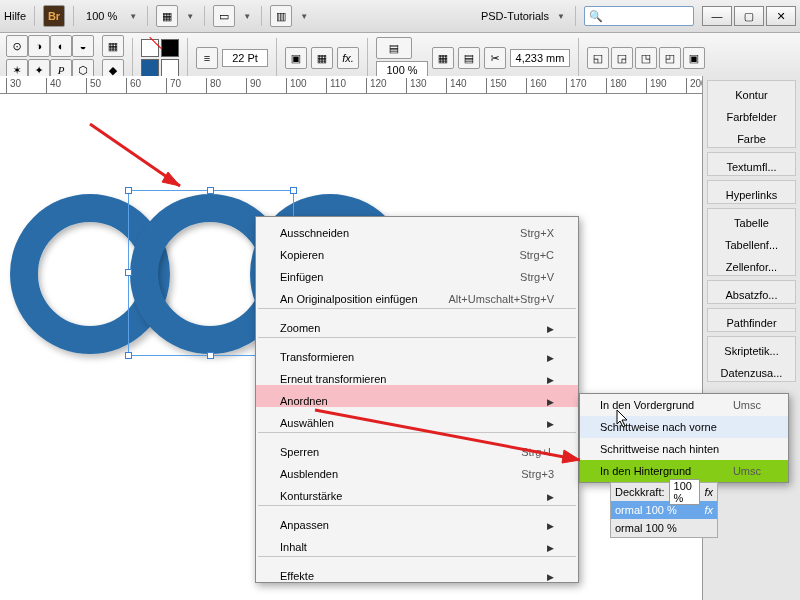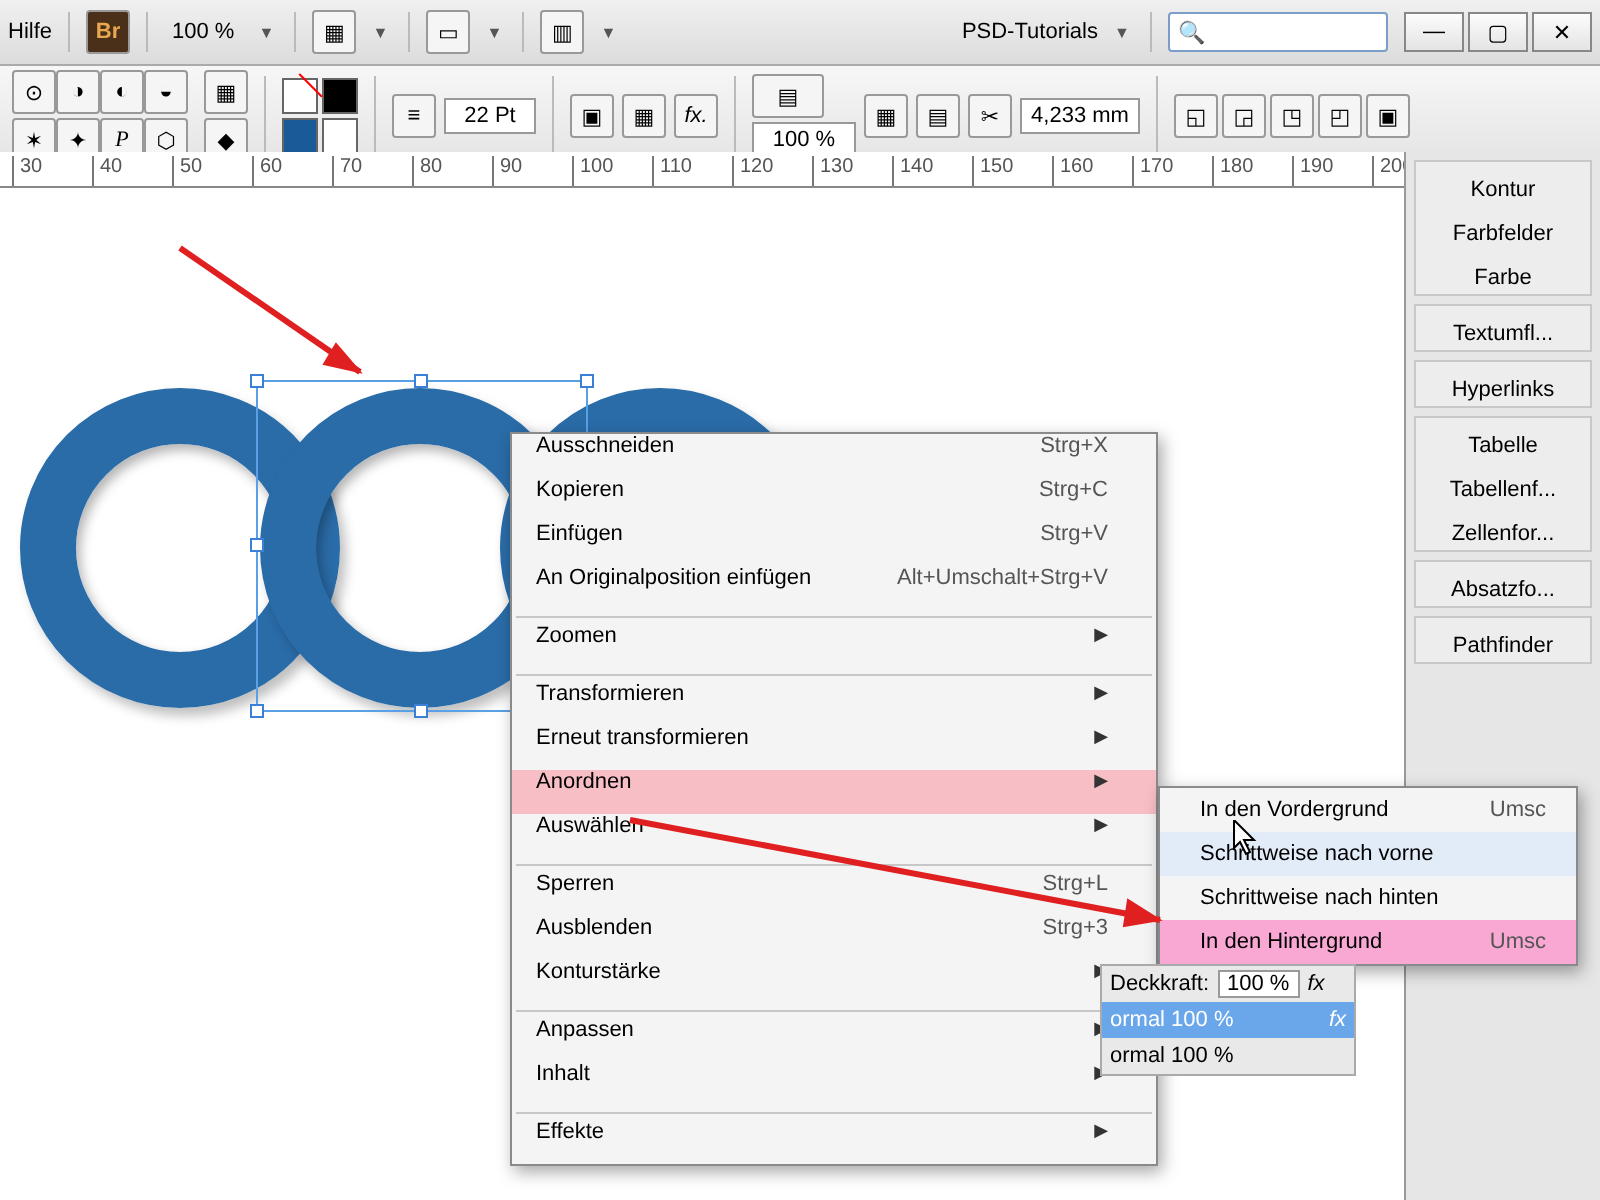--- a/index.html
+++ b/index.html
@@ -29,30 +29,30 @@
 .sel-handle { position: absolute; width: 7px; height: 7px; background: #fff; border: 1px solid #3a80d6; }
 
 .arrow-red { position: absolute; stroke: #e02020; fill: #e02020; }
 
 .rpanel { position: absolute; top: 76px; right: 0; width: 98px; bottom: 0; background: #e6e6e6; border-left: 1px solid #999; }
 .rpanel .grp { background: #ededed; border: 1px solid #c8c8c8; margin: 4px; }
 .rpanel .item { display: flex; align-items: center; gap: 5px; padding: 3px 5px; height: 22px; flex-direction: column; }
 .picon { width: 16px; height: 14px; background: #777; border-radius: 2px; }
 
 .ctxmenu { position: absolute; background: #f4f4f4; border: 1px solid #8a8a8a; box-shadow: 2px 3px 8px rgba(0,0,0,.35); }
-.ctxmenu .row { display: flex; align-items: flex-start; height: 22px; padding: 0 24px 0 12px; white-space: nowrap; }
+.ctxmenu .row { display: flex; align-items: flex-end; height: 22px; padding: 0 24px 0 24px; white-space: nowrap; }
 .ctxmenu .row.highlight { background: #f7bfc5; }
 .ctxmenu .row .shortcut { margin-left: auto; padding-left: 30px; color: #555; }
 .ctxmenu .row .sub { margin-left: auto; font-size: 9px; color: #333; }
 .ctxmenu .divider { height: 1px; background: #c7c7c7; margin: 3px 2px; }
 
 .submenu { position: absolute; background: #f4f4f4; border: 1px solid #8a8a8a; box-shadow: 2px 3px 8px rgba(0,0,0,.35); }
-.submenu .row { display: flex; align-items: center; height: 22px; padding: 0 15px 0 20px; white-space: nowrap; }
+.submenu .row { display: flex; align-items: center; height: 22px; padding: 0 27px 0 20px; white-space: nowrap; }
 .submenu .row.hover { background: #e2ecf8; }
-.submenu .row.highlight { background: #f9a8d4; }
+.submenu .row.highlight { background: #84cc16; }
 .submenu .row .shortcut { margin-left: auto; padding-left: 24px; color: #555; }
 
 .layerpanel { position: absolute; background: #e9e9e9; border: 1px solid #aaa; font-size: 10px; }
 .layerpanel .lrow { display: flex; align-items: center; height: 18px; padding: 0 4px; gap: 4px; }
 .layerpanel .lrow.sel { background: #6aa6ea; color: #fff; }
 .cursor-ptr { position: absolute; width: 14px; height: 18px; }
 </style>
 </head>
 <body>
 
@@ -231,20 +231,30 @@
         <div class="picon"></div>
         <span>Absatzfo...</span>
       </div>
     </div>
     <div class="grp">
       <div class="item">
         <div class="picon"></div>
         <span>Pathfinder</span>
       </div>
     </div>
+    <div class="grp">
+      <div class="item">
+        <div class="picon"></div>
+        <span>Skriptetik...</span>
+      </div>
+      <div class="item">
+        <div class="picon"></div>
+        <span>Datenzusa...</span>
+      </div>
+    </div>
   </div>
 
 <div class="ctxmenu" style="left:255px;top:216px;width:324px" id="ctxmenu">
     <div class="row">
       <span>Ausschneiden</span>
       <span class="shortcut">Strg+X</span>
     </div>
     <div class="row">
       <span>Kopieren</span>
       <span class="shortcut">Strg+C</span>
@@ -323,21 +333,21 @@
       <span>In den Hintergrund</span>
       <span class="shortcut">Umsc</span>
     </div>
   </div>
 
 <svg class="arrow-red" style="left:310px;top:405px;pointer-events:none" width="290" height="70">
   <line x1="5" y1="5" x2="270" y2="55" stroke-width="3"></line>
   <polygon points="270,55 254,45 252,58"></polygon>
 </svg>
 
-<div class="layerpanel" style="left:550px;top:482px;width:128px">
+<div class="layerpanel" style="left:610px;top:482px;width:108px">
   <div class="lrow">
       <span>Deckkraft:</span>
       <span style="background:#fff;border:1px solid #999;padding:0 4px">100 %</span>
       <span style="font-style:italic">fx</span>
     </div>
   <div class="lrow sel">
       <span>ormal 100 %</span>
       <span style="margin-left:auto;font-style:italic">fx</span>
     </div>
   <div class="lrow">

